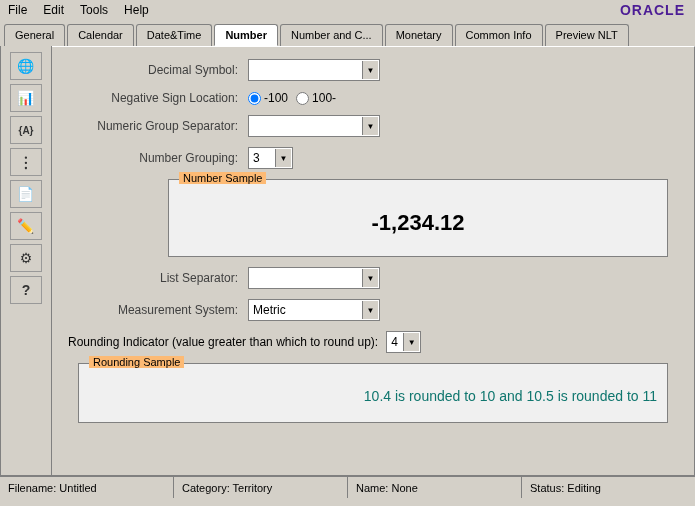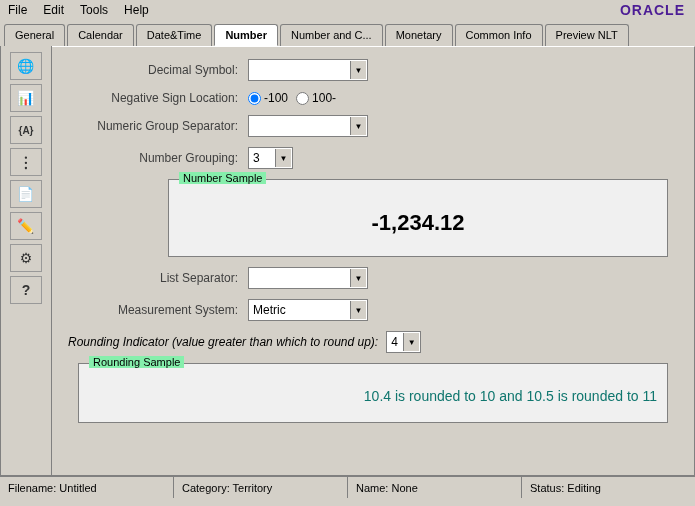--- a/index.html
+++ b/index.html
@@ -122,21 +122,21 @@
       gap: 6px;
     }
     .select-wrapper {
       position: relative;
       display: inline-block;
     }
     .select-wrapper select {
       background: white;
       border: 1px solid #808080;
       padding: 1px 20px 1px 4px;
-      width: 120px;
+      width: 132px;
       height: 22px;
       font-size: 12px;
       appearance: none;
       -webkit-appearance: none;
       cursor: pointer;
     }
     .select-arrow {
       position: absolute;
       right: 2px;
       top: 50%;
@@ -167,21 +167,21 @@
       border: 1px solid #808080;
       background: #f0f0f0;
       margin: 6px 0 10px 0;
       padding: 10px;
       position: relative;
     }
     .sample-box-legend {
       position: absolute;
       top: -8px;
       left: 10px;
-      background: #86efac;
+      background: #fdba74;
       padding: 0 4px;
       font-size: 11px;
     }
     .sample-value {
       text-align: center;
       font-size: 22px;
       font-weight: bold;
       padding: 20px 0 10px 0;
       color: #000;
     }
@@ -199,21 +199,20 @@
     .rounding-row {
       display: flex;
       align-items: center;
       margin-bottom: 10px;
       flex-wrap: nowrap;
     }
     .rounding-label {
       font-size: 12px;
       padding-right: 8px;
       white-space: nowrap;
-      font-style: italic;
     }
     .select-tiny select {
       width: 35px;
     }
 
     
     .statusbar {
       display: flex;
       height: 22px;
       border-top: 1px solid #808080;

